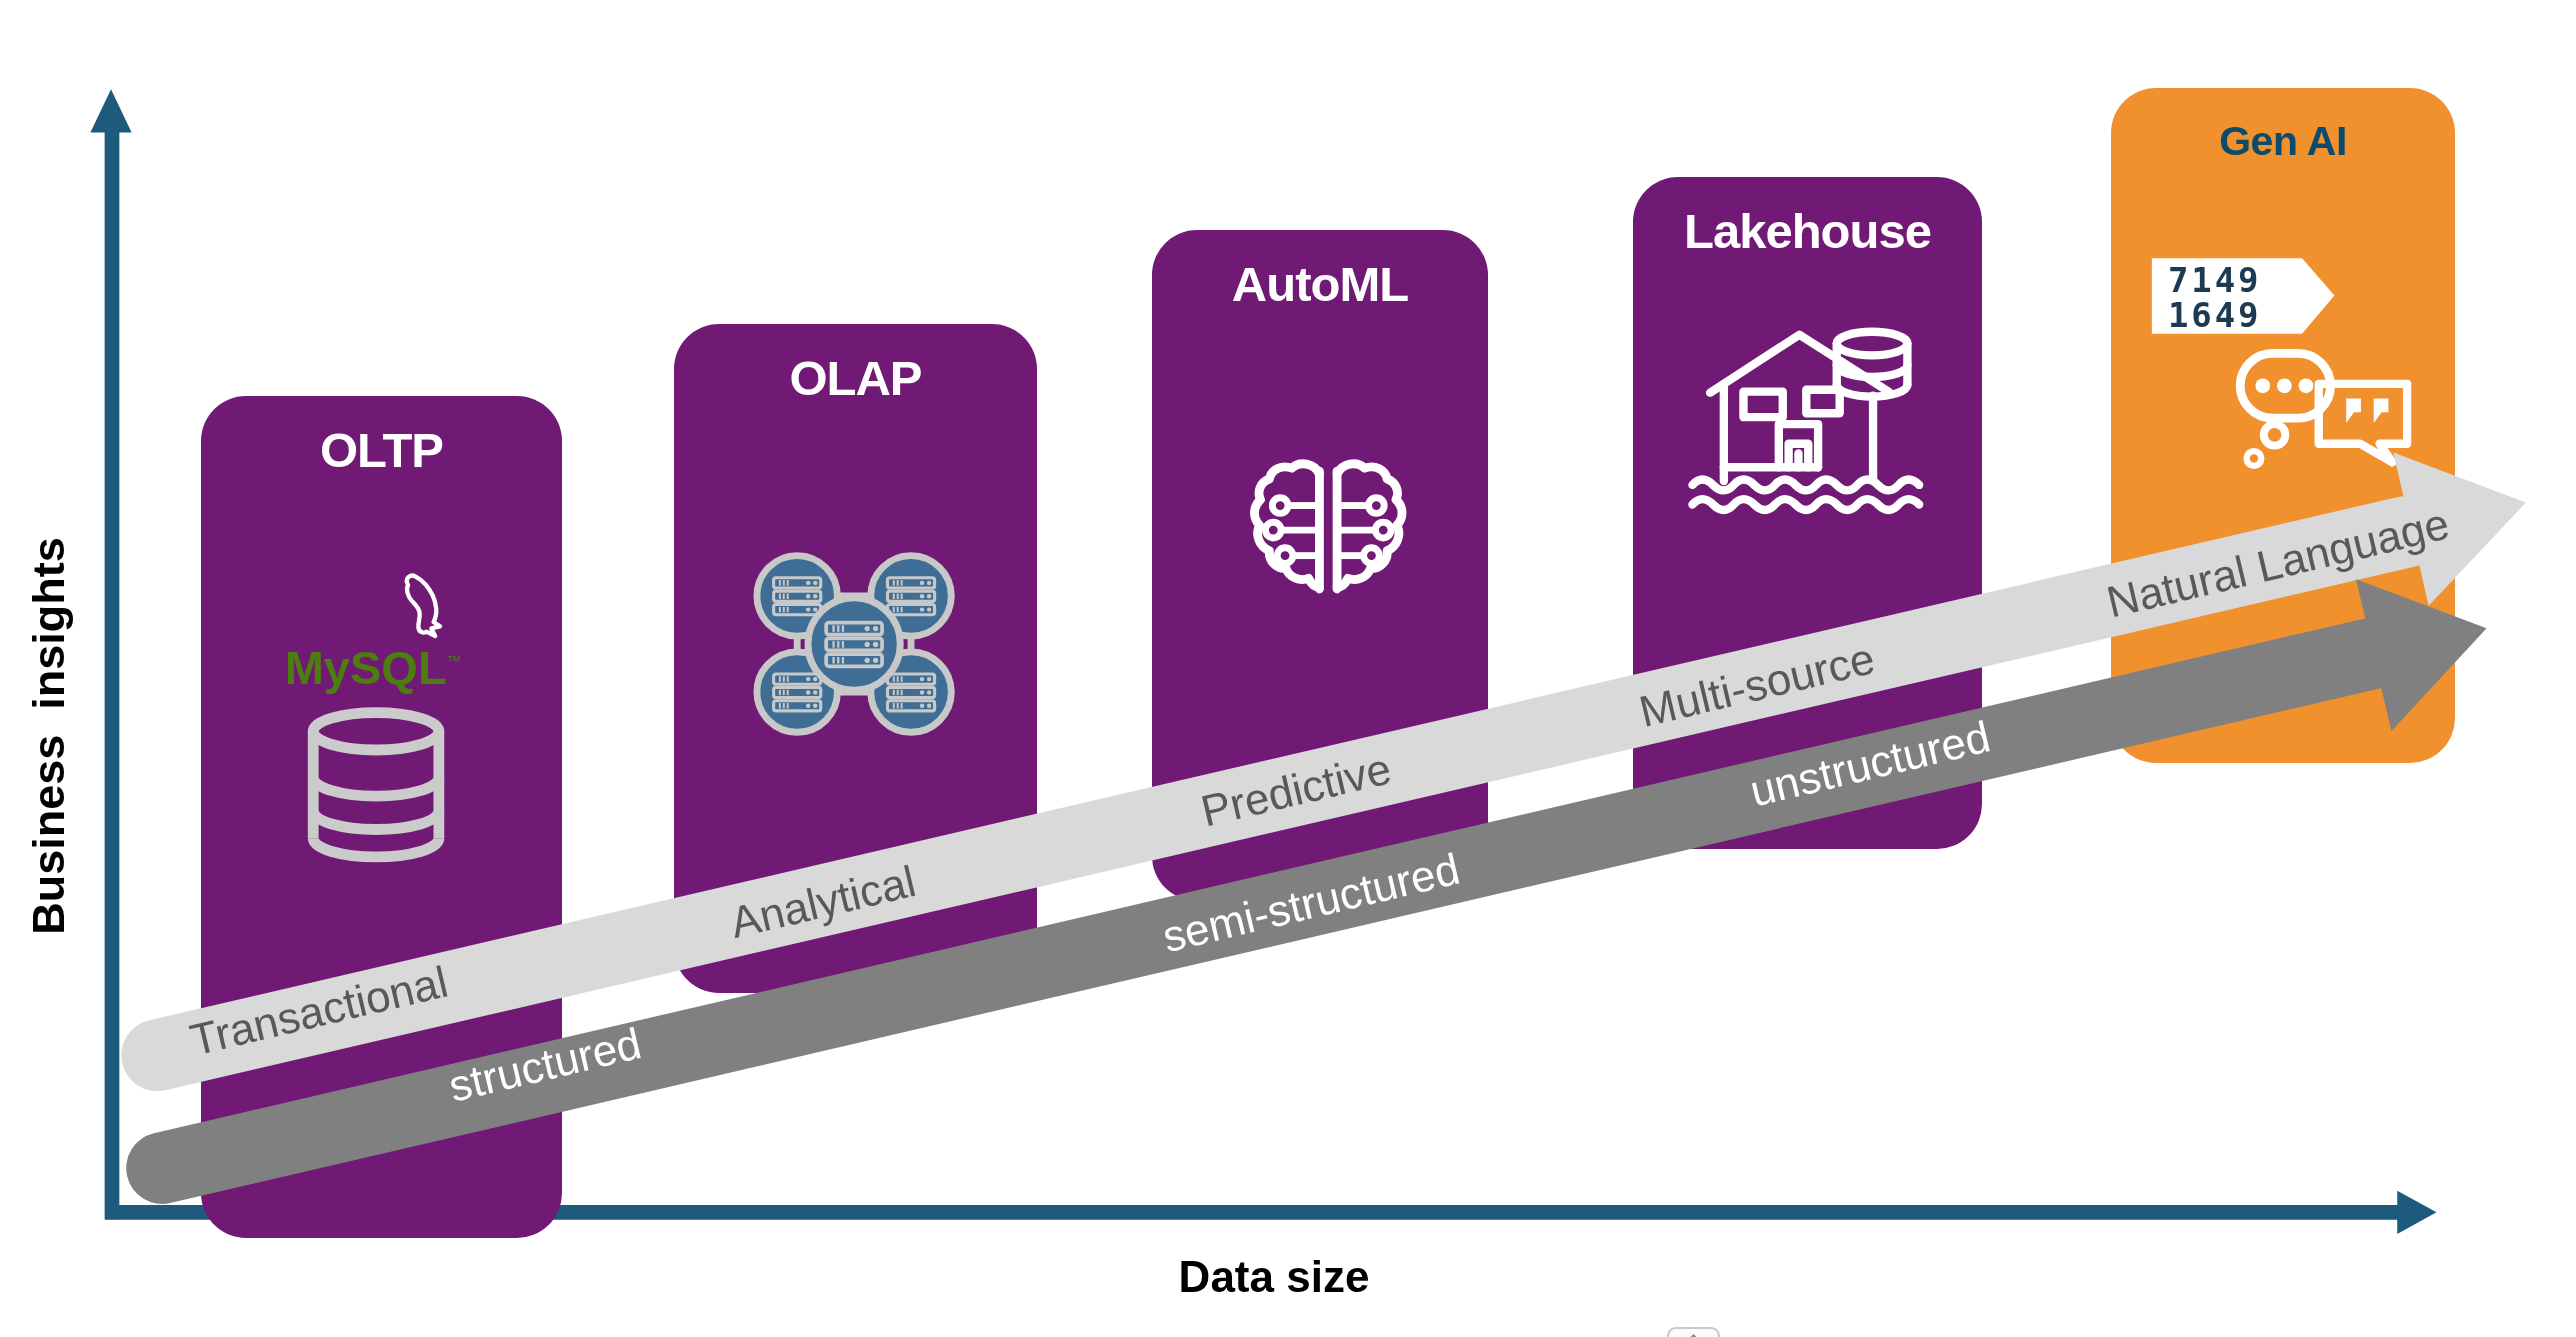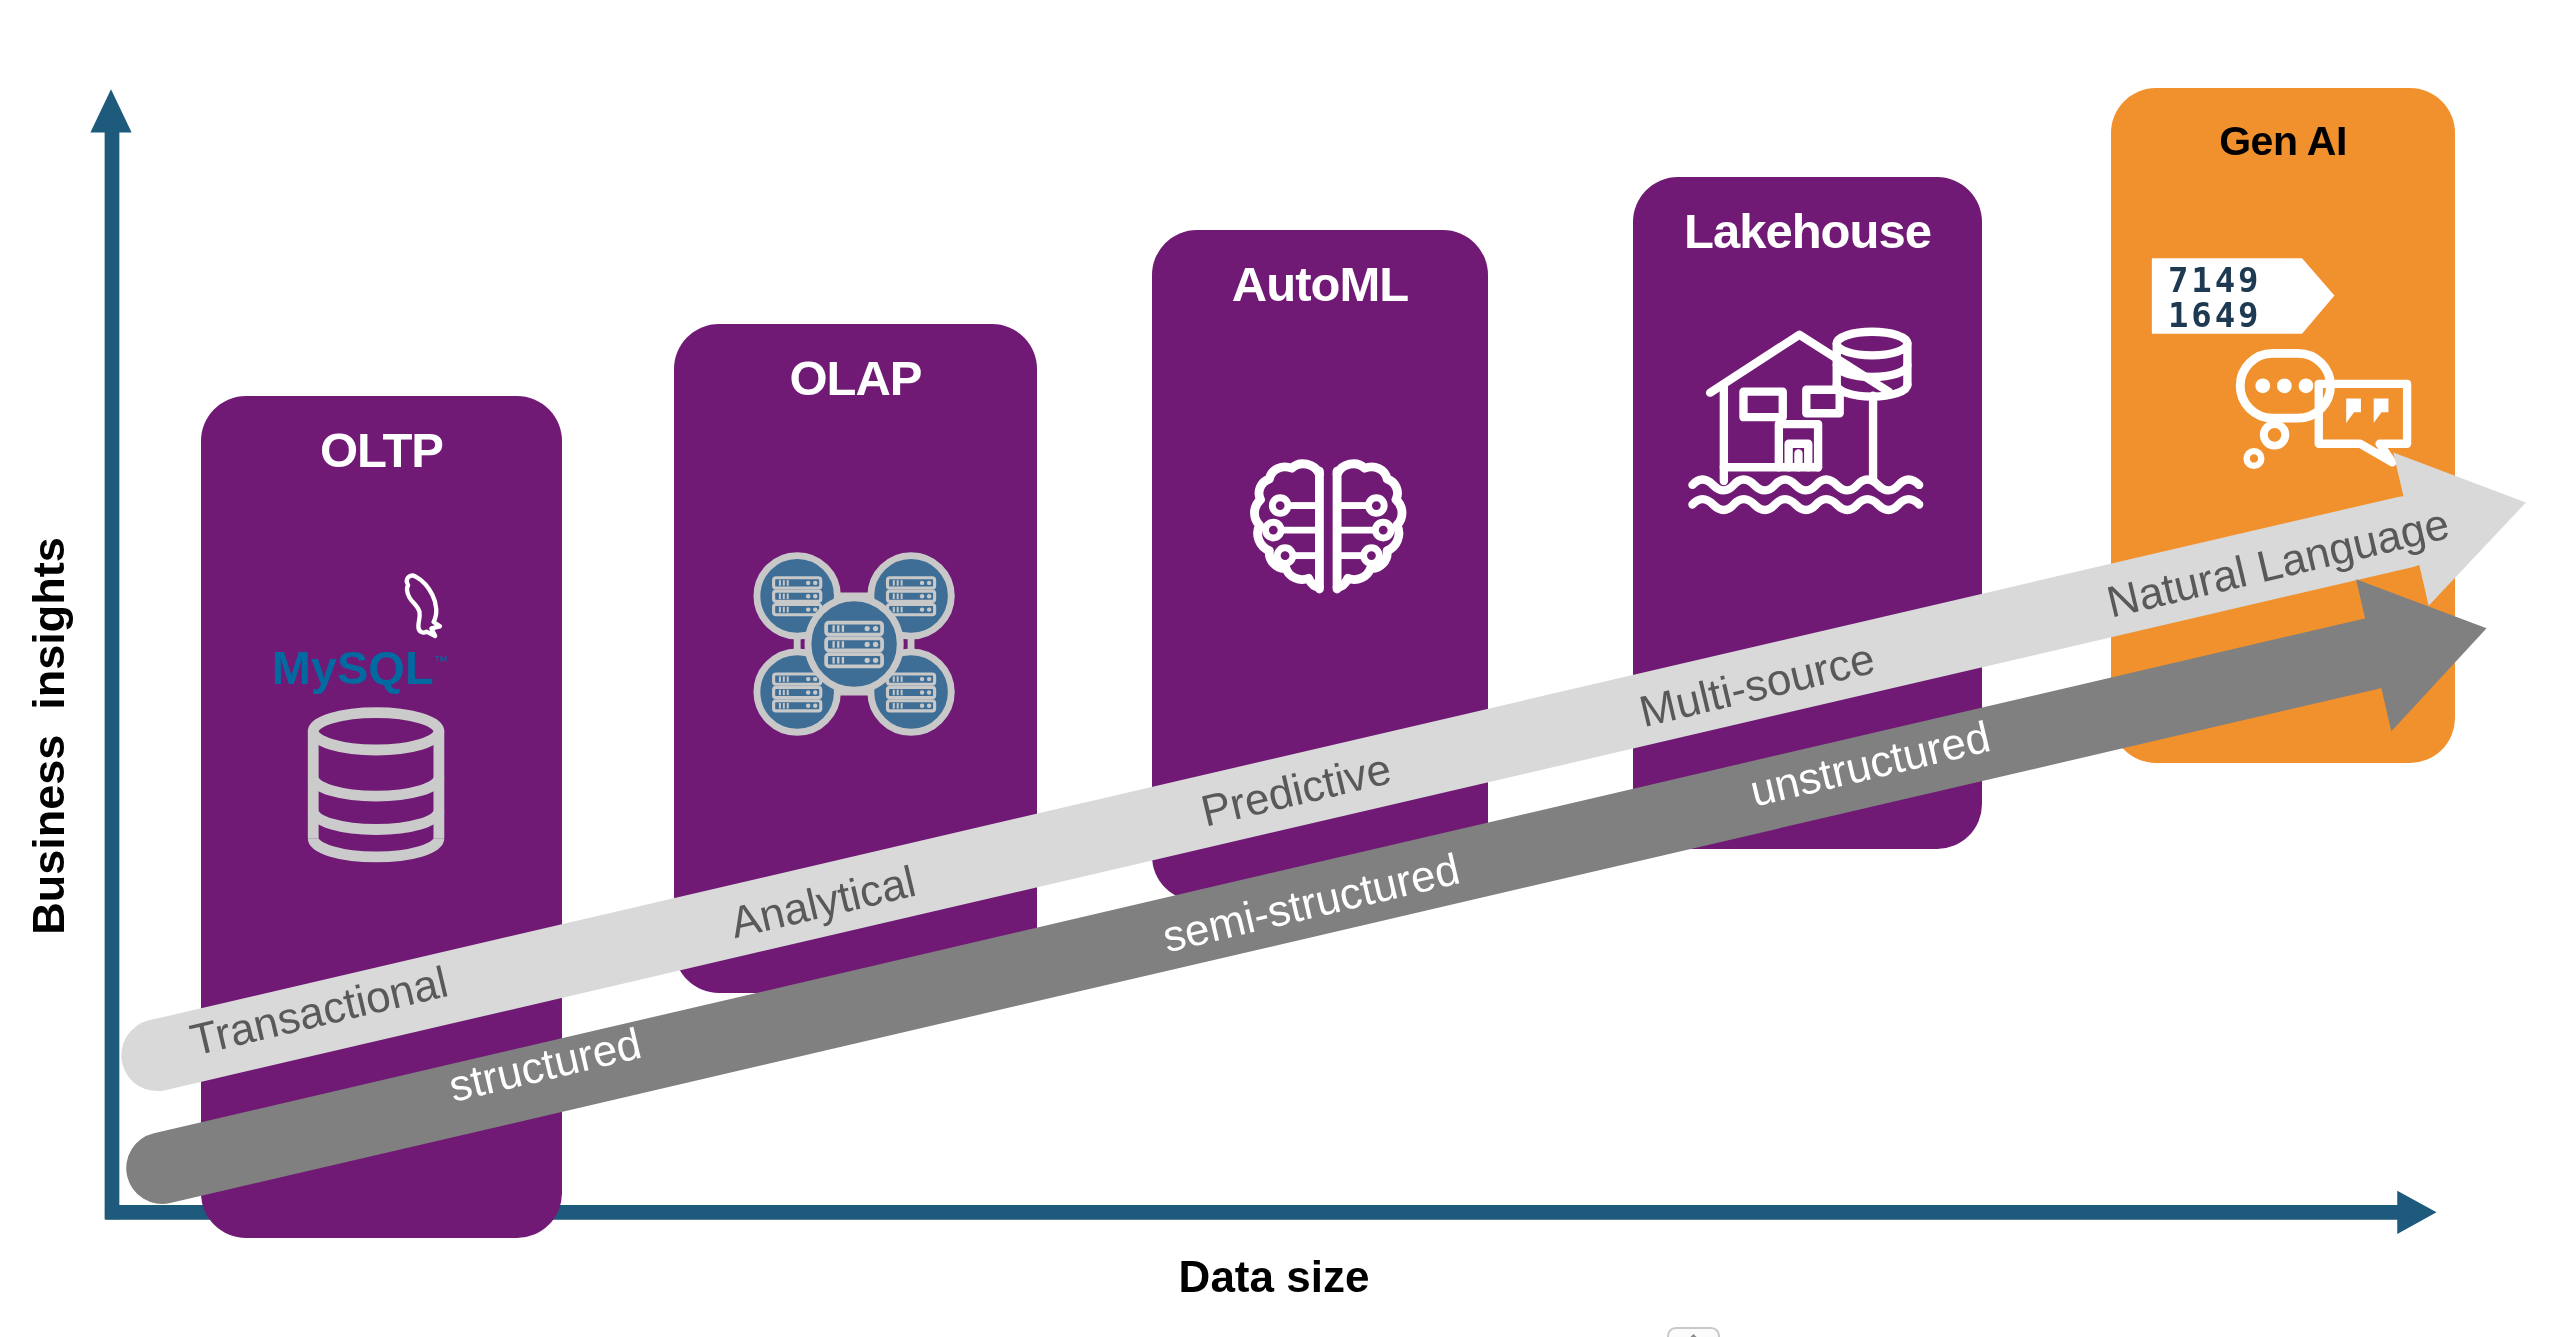--- a/index.html
+++ b/index.html
@@ -3,29 +3,29 @@
 <meta charset="utf-8">
 <style>
   html,body{margin:0;padding:0;background:#fff;}
   .stage{position:relative;width:2576px;height:1337px;background:#ffffff;overflow:hidden;
          font-family:"Liberation Sans",sans-serif;}
   .layer{position:absolute;left:0;top:0;width:2576px;height:1337px;pointer-events:none;}
   .card{position:absolute;border-radius:45px;background:#701a75;}
   .card.orange{background:#F0912D;}
   .card-title{position:absolute;left:0;width:100%;text-align:center;color:#fff;
               font-weight:bold;font-size:49px;letter-spacing:-1px;line-height:1.1;}
-  .card-title2{position:absolute;left:0;width:100%;text-align:center;color:#000000;
+  .card-title2{position:absolute;left:0;width:100%;text-align:center;color:#0c4a6e;
                font-weight:bold;font-size:41px;letter-spacing:-0.5px;line-height:51px;}
   .band-label{position:absolute;white-space:nowrap;font-size:44px;
               transform:translate(-50%,-50%) rotate(-13.3deg);}
   .band-label.light{color:#595959;}
   .band-label.dark{color:#ffffff;}
   .axis-label{position:absolute;font-weight:bold;color:#000;white-space:pre;}
-  .mysql-wordmark{position:absolute;left:360px;top:640px;transform:translateX(-50%);
-                  color:#0369a1;font-weight:bold;font-size:47px;white-space:nowrap;}
+  .mysql-wordmark{position:absolute;left:373px;top:640px;transform:translateX(-50%);
+                  color:#4d7c0f;font-weight:bold;font-size:47px;white-space:nowrap;}
   .mysql-wordmark .tm{font-size:14.7px;vertical-align:17.7px;font-weight:normal;}
   .vector-num{position:absolute;left:2168px;color:#1D3A52;font-weight:bold;font-size:34px;
               font-family:"DejaVu Sans Mono",monospace;letter-spacing:2.9px;line-height:35px;}
   .overlay-btn{position:absolute;left:1667px;top:1327px;width:49px;height:31px;
                background:#fbfbfb;border:2px solid #c9c9c9;border-radius:8.8px;
                display:flex;justify-content:center;}
 </style>
 </head>
 <body>
 

